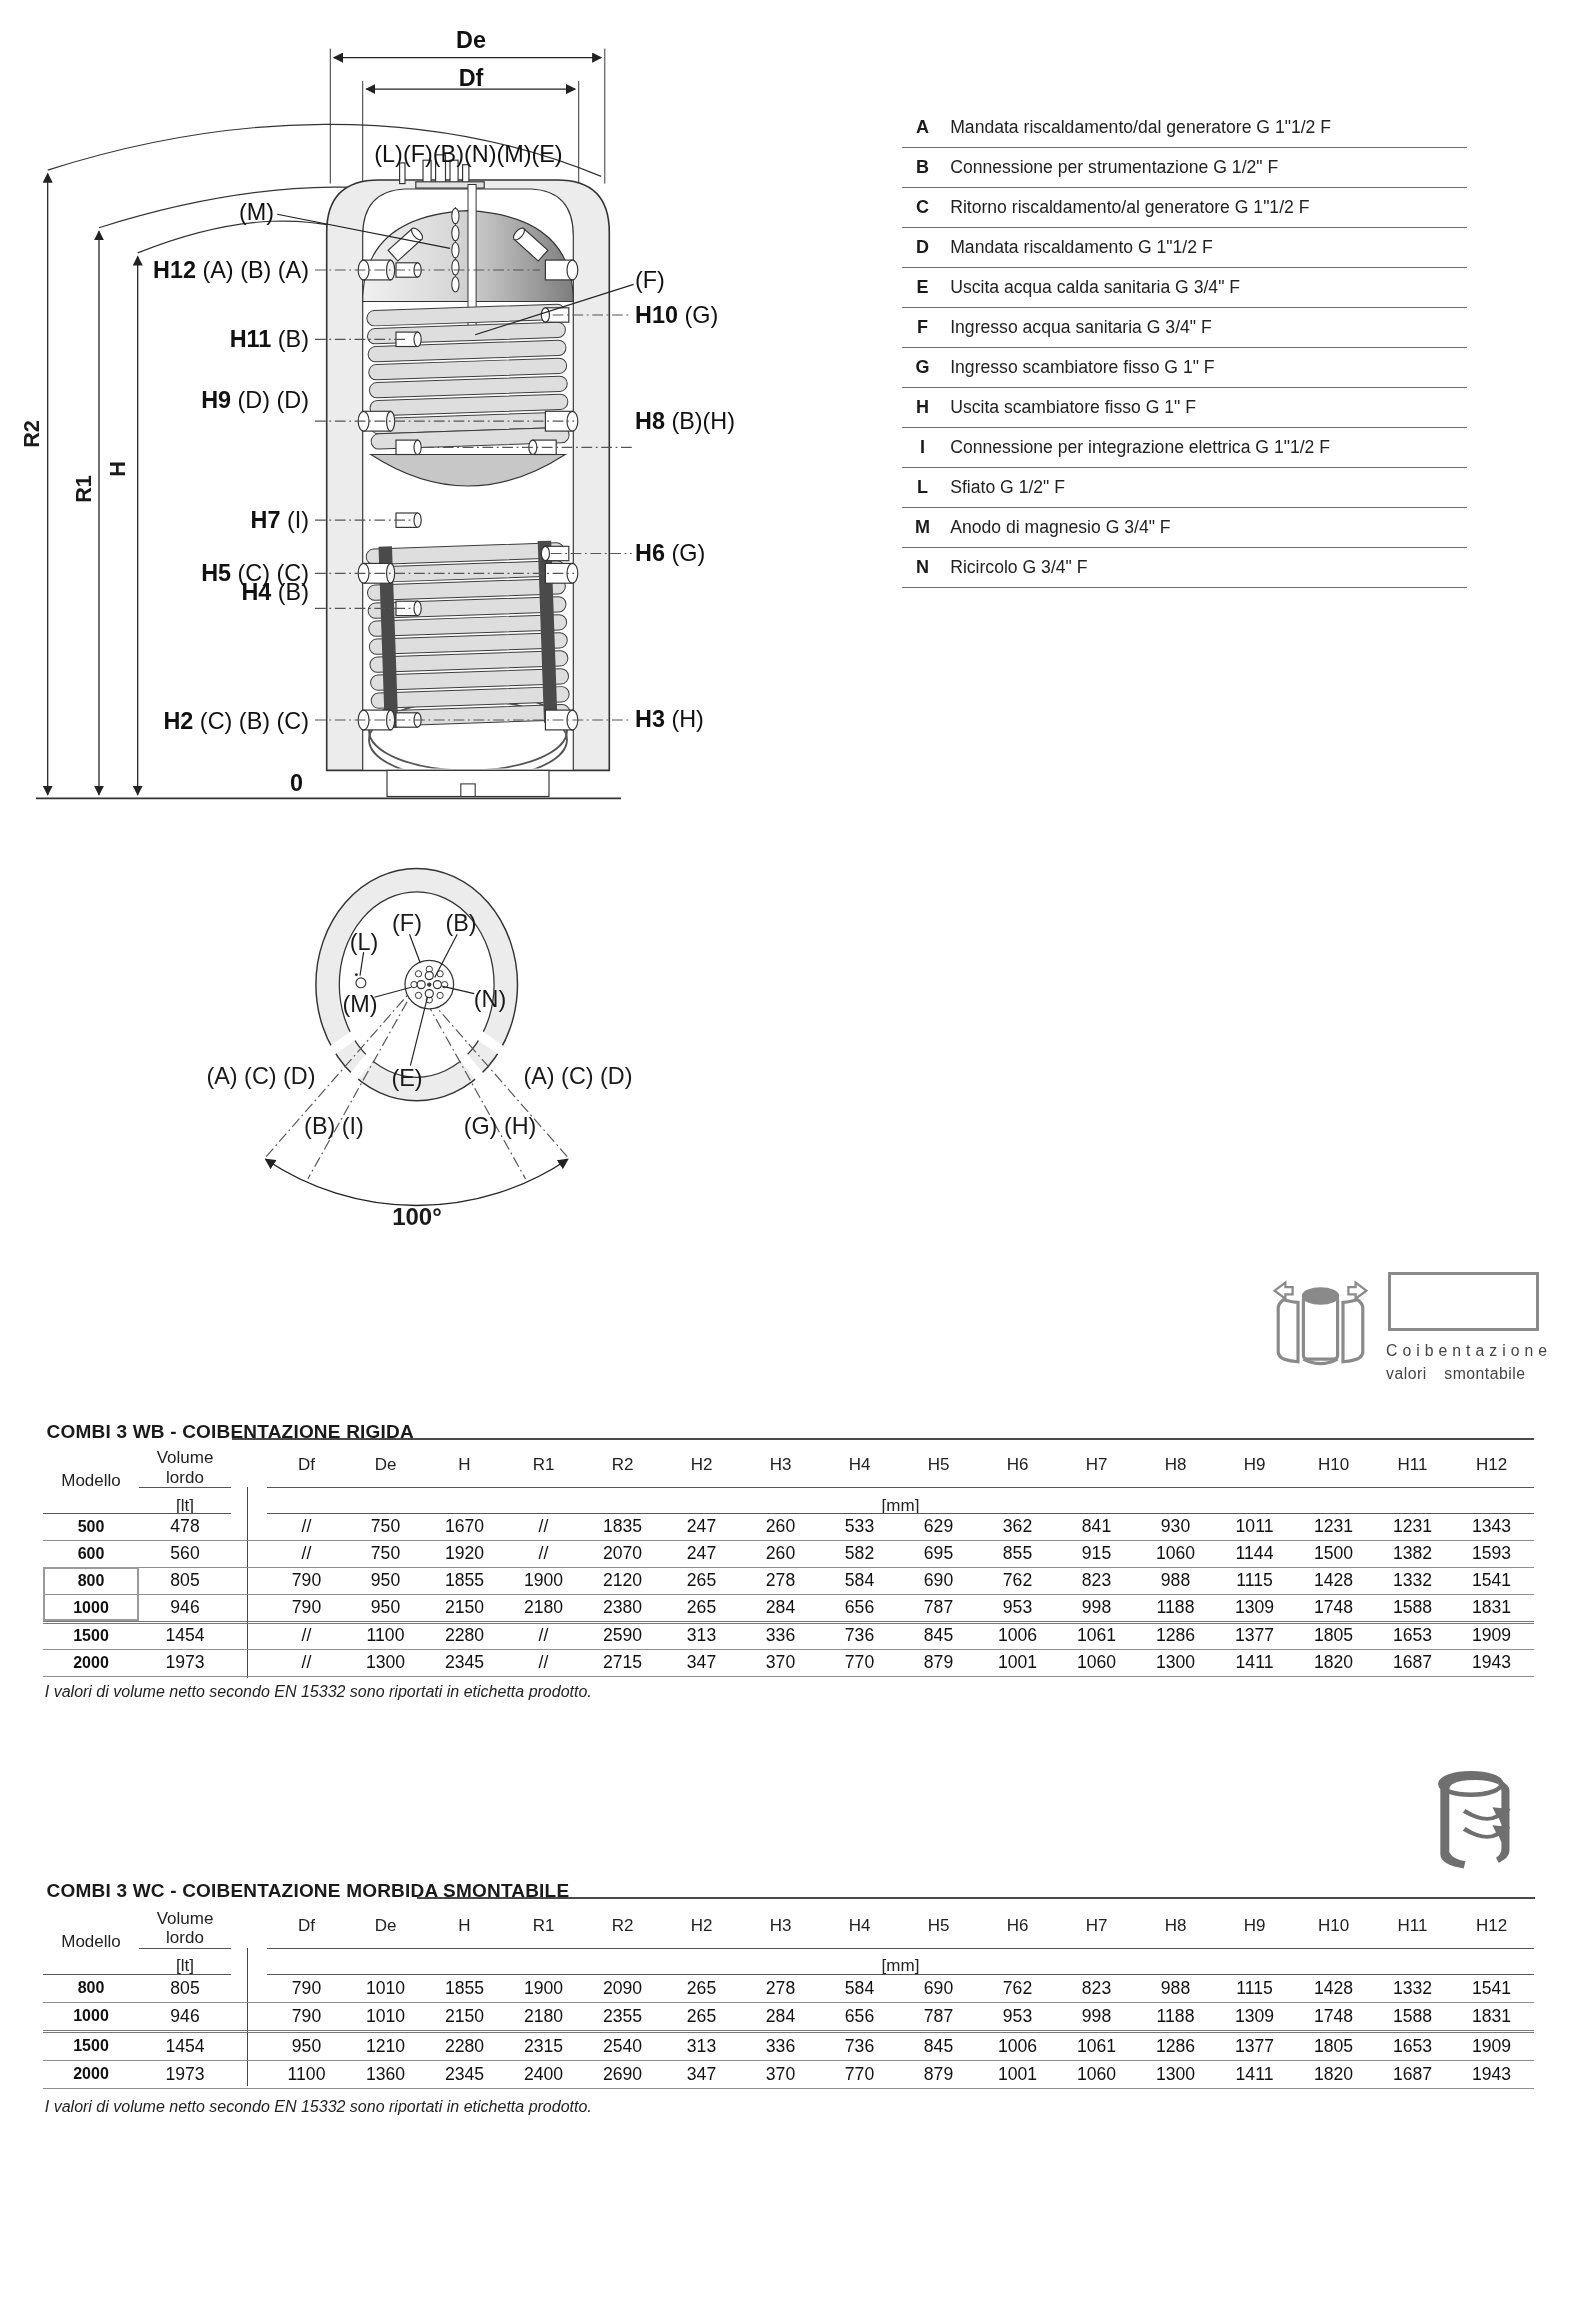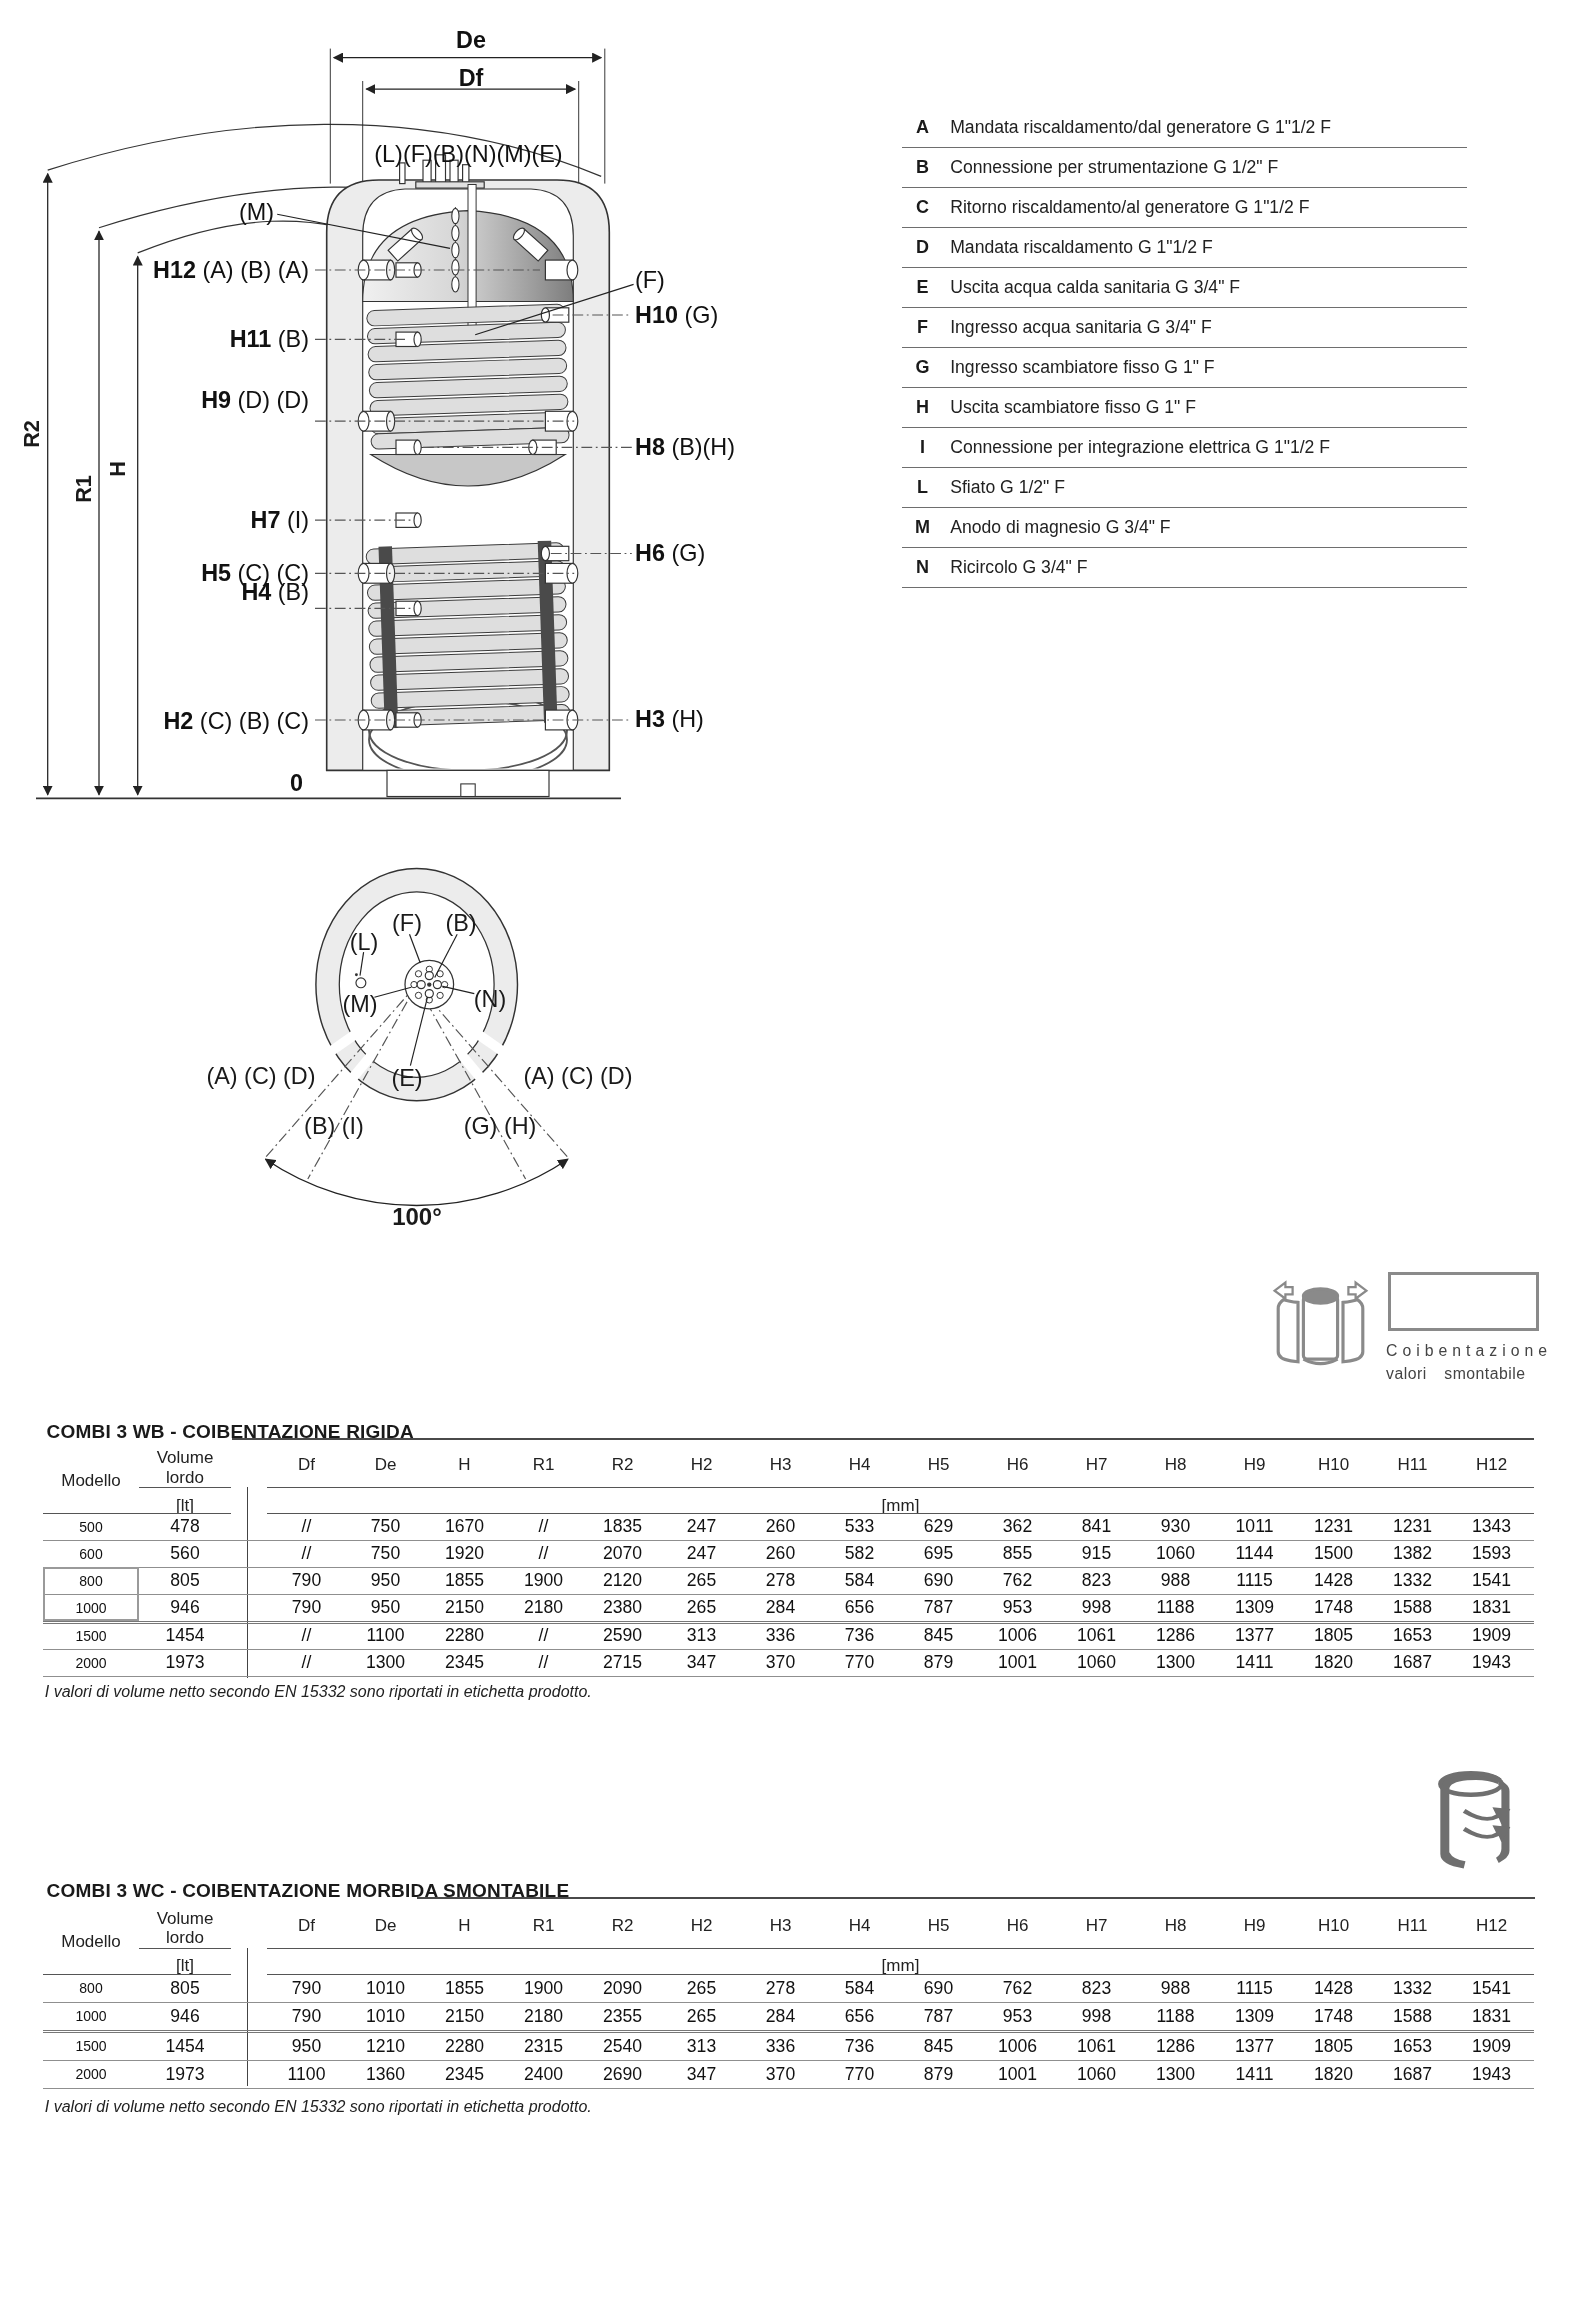--- a/index.html
+++ b/index.html
@@ -32,21 +32,21 @@
   
   .dtable { position:absolute; left:43px; width:1491px; }
   .t-title { position:absolute; left:3.6px; top:1.8px; font-size:19px; font-weight:700; letter-spacing:0.2px; white-space:nowrap; }
   .t-rule { position:absolute; left:189px; top:19px; width:1302px; border-top:2.3px solid #4a4a4a; }
   .hline { position:absolute; border-top:1.4px solid #555; }
   .rowline { position:absolute; left:0; width:1491px; border-top:1.4px solid #8f8f8f; }
   .v-divider { position:absolute; left:204px; border-left:1.6px solid #444; }
   .hdr-small { position:absolute; font-size:17px; color:#222; text-align:center; }
   .tr { position:absolute; left:0; width:1491px; display:grid; grid-template-columns:96px 92px 36px repeat(16,79px); align-items:center; }
   .tr span { text-align:center; font-size:17.6px; color:#111; }
-  .tr .model { font-weight:400; font-size:14px; }
+  .tr .model { font-weight:700; font-size:16px; }
   .dimhdr { position:absolute; left:224px; top:36px; width:1267px; display:grid; grid-template-columns:repeat(16,79px); }
   .dimhdr span { text-align:center; font-size:17px; color:#222; }
   .mm-row { position:absolute; left:224px; width:1267px; text-align:center; font-size:17px; color:#222; }
   .model-box { position:absolute; left:0; width:96px; border:2.7px solid #9a9a9a; }
   .dbl { border-top:3.6px double #777 !important; }
   .t-note { position:absolute; left:1.8px; font-style:italic; font-size:16px; color:#222; white-space:nowrap; }
 </style>
 </head>
 <body>
 
@@ -267,21 +267,21 @@
 
 <div class="dlbl llab" style="top:257px"><b>H12</b><span> (A) (B) (A)</span></div>
 <div class="dlbl llab" style="top:326px"><b>H11</b><span> (B)</span></div>
 <div class="dlbl llab" style="top:387px"><b>H9</b><span> (D) (D)</span></div>
 <div class="dlbl llab" style="top:507px"><b>H7</b><span> (I)</span></div>
 <div class="dlbl llab" style="top:560px"><b>H5</b><span> (C) (C)</span></div>
 <div class="dlbl llab" style="top:579px"><b>H4</b><span> (B)</span></div>
 <div class="dlbl llab" style="top:708px"><b>H2</b><span> (C) (B) (C)</span></div>
 
 <div class="dlbl rlab" style="top:302px"><b>H10</b><span> (G)</span></div>
-<div class="dlbl rlab" style="top:434px"><b>H8</b><span> (B)(H)</span></div>
+<div class="dlbl rlab" style="top:408px"><b>H8</b><span> (B)(H)</span></div>
 <div class="dlbl rlab" style="top:540px"><b>H6</b><span> (G)</span></div>
 <div class="dlbl rlab" style="top:706px"><b>H3</b><span> (H)</span></div>
 
 <div class="vlab" style="left:7.2px;top:421px">R2</div>
 <div class="vlab" style="left:59px;top:476px">R1</div>
 <div class="vlab" style="left:93px;top:456px">H</div>
 <div class="dlbl" style="left:213px;top:770px;width:90px;text-align:right;font-weight:700">0</div>
 
 <div class="tvlbl" style="left:371px;top:910px;width:72px">(F)</div>
 <div class="tvlbl" style="left:425px;top:910px;width:72px">(B)</div>

